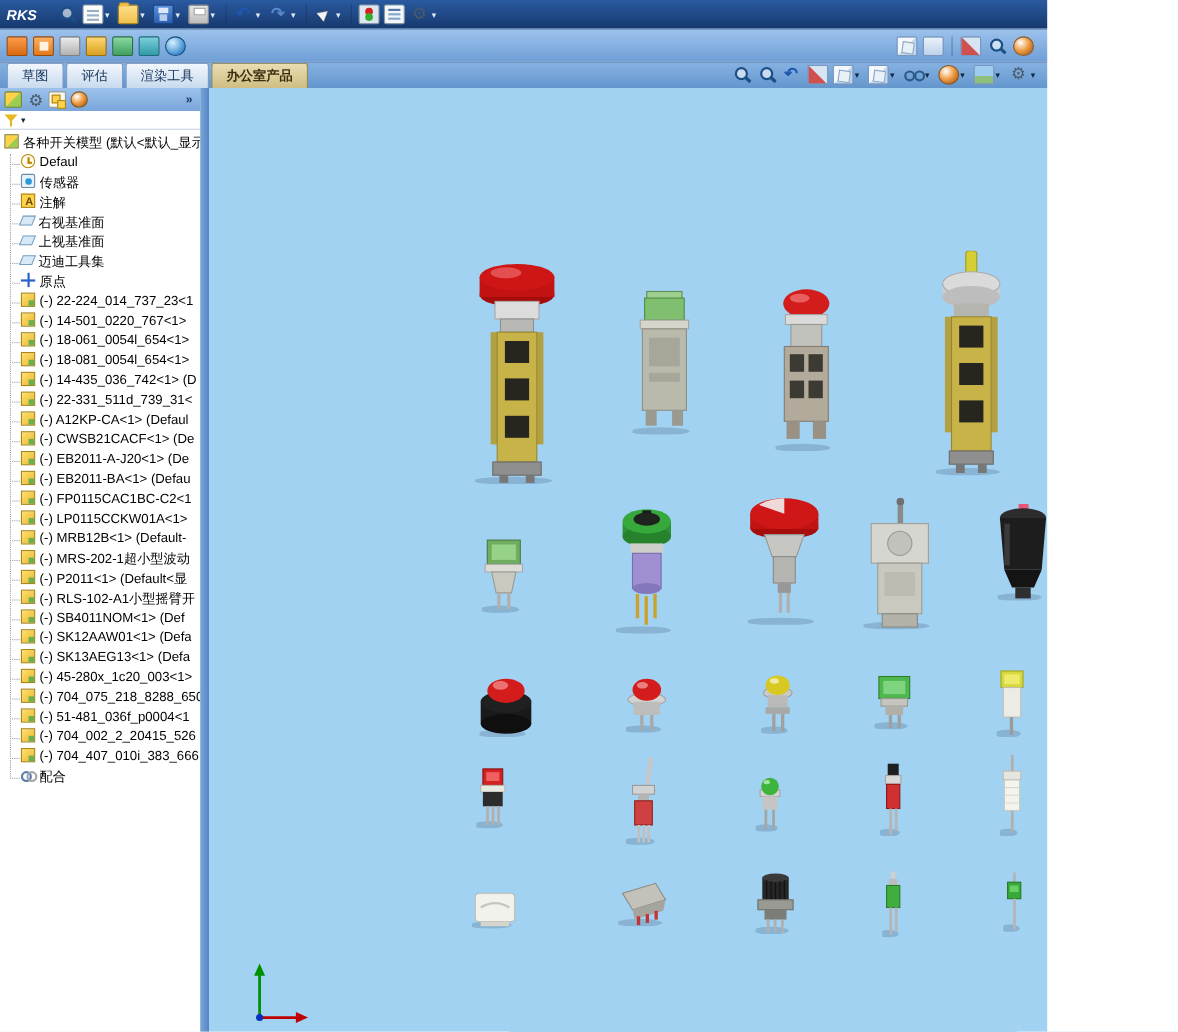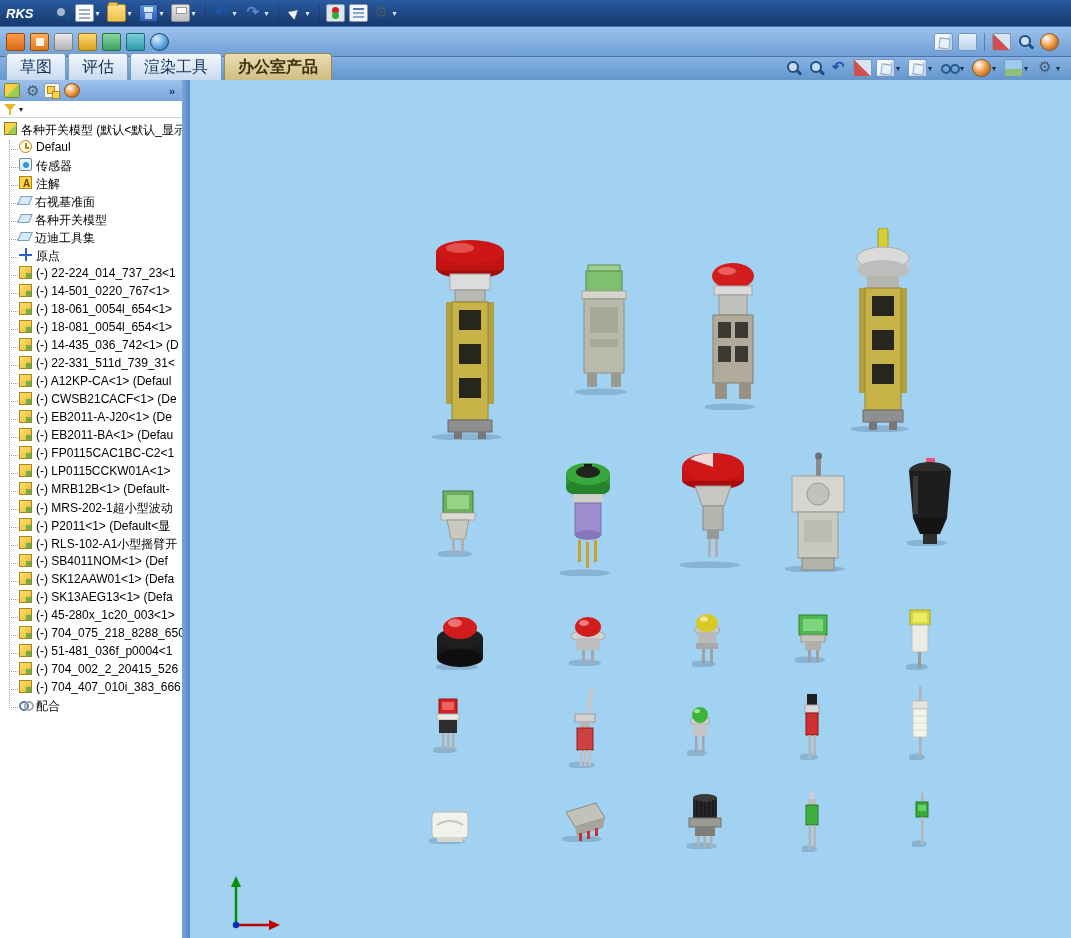--- a/index.html
+++ b/index.html
@@ -1,35 +1,35 @@
 <!DOCTYPE html>
 <html><head>
 <meta charset="utf-8">
 <style>
   * { box-sizing:border-box; margin:0; padding:0; }
   html,body { width:1071px; height:938px; overflow:hidden; }
   body { font-family:"Liberation Sans", sans-serif; background:#fff; }
-  .app { width:1071px; height:938px; display:flex; flex-direction:column; }
+  .app { width:952px; height:938px; display:flex; flex-direction:column; }
 
   
   .menubar { height:26px; background:linear-gradient(#2a5aa0,#16396e); display:flex; align-items:center; padding:0 4px; flex:none; }
   .logo { color:#fff; font-weight:bold; font-style:italic; font-size:13px; padding:0 8px 0 2px; }
   .menus { display:flex; }
   .menu-item { color:#fff; font-size:12.5px; padding:0 8px; line-height:26px; cursor:default; white-space:nowrap; }
   .qicons { display:flex; align-items:center; margin-left:10px; gap:2px; }
 
   
   .toolbar2 { height:30px; background:linear-gradient(#9cc2ec,#6f9fd6); border-top:1px solid #4a76b0; display:flex; align-items:center; padding:0 5px; flex:none; }
   .t2left,.t2right { display:flex; align-items:center; gap:3px; }
   .t2right { margin-left:auto; padding-right:6px; }
 
   
   .tabbar { height:24px; background:linear-gradient(#86b2e2,#6396cd); border-top:1px solid #4a76b0; display:flex; align-items:flex-end; padding:0 6px; flex:none; }
   .tabs { display:flex; align-items:flex-end; }
-  .tab { padding:3px 13px 2px; margin-right:2px; font-size:16px; color:#15335c; background:linear-gradient(#f2f7fd,#c9daee); border:1px solid #7d9cc2; border-bottom:none; border-radius:3px 3px 0 0; white-space:nowrap; cursor:default; }
+  .tab { padding:3px 13px 2px; margin-right:2px; font-size:12px; color:#15335c; background:linear-gradient(#f2f7fd,#c9daee); border:1px solid #7d9cc2; border-bottom:none; border-radius:3px 3px 0 0; white-space:nowrap; cursor:default; }
   .tab.active { background:linear-gradient(#e9ddb2,#cfbd82); border-color:#9a8a50; font-weight:bold; color:#3a2f10; }
   .view-tools { margin-left:auto; display:flex; align-items:center; gap:2px; padding-bottom:2px; }
 
   
   .main { flex:1; display:flex; min-height:0; }
   .sidebar { width:182px; background:#fff; display:flex; flex-direction:column; flex:none; }
   .side-tabs { height:21px; background:linear-gradient(#9cc2ec,#7aa6da); display:flex; align-items:center; padding:0 3px; flex:none; }
   .stabs { display:flex; align-items:center; gap:2px; }
   .side-tabs .sh { width:16px; height:15px; }
   .chevrons { margin-left:auto; color:#14355f; font-weight:bold; font-size:11px; padding-right:4px; cursor:default; }
@@ -299,21 +299,21 @@
           <div class="trow">
             <span class="ti ti-annotations"></span>
             <span class="tlabel">注解</span>
           </div>
           <div class="trow">
             <span class="ti ti-plane"></span>
             <span class="tlabel">右视基准面</span>
           </div>
           <div class="trow">
             <span class="ti ti-plane"></span>
-            <span class="tlabel">各种开关模型</span>
+            <span class="tlabel">上视基准面</span>
           </div>
           <div class="trow">
             <span class="ti ti-plane"></span>
             <span class="tlabel">迈迪工具集</span>
           </div>
           <div class="trow">
             <span class="ti ti-origin"></span>
             <span class="tlabel">原点</span>
           </div>
           <div class="trow">

